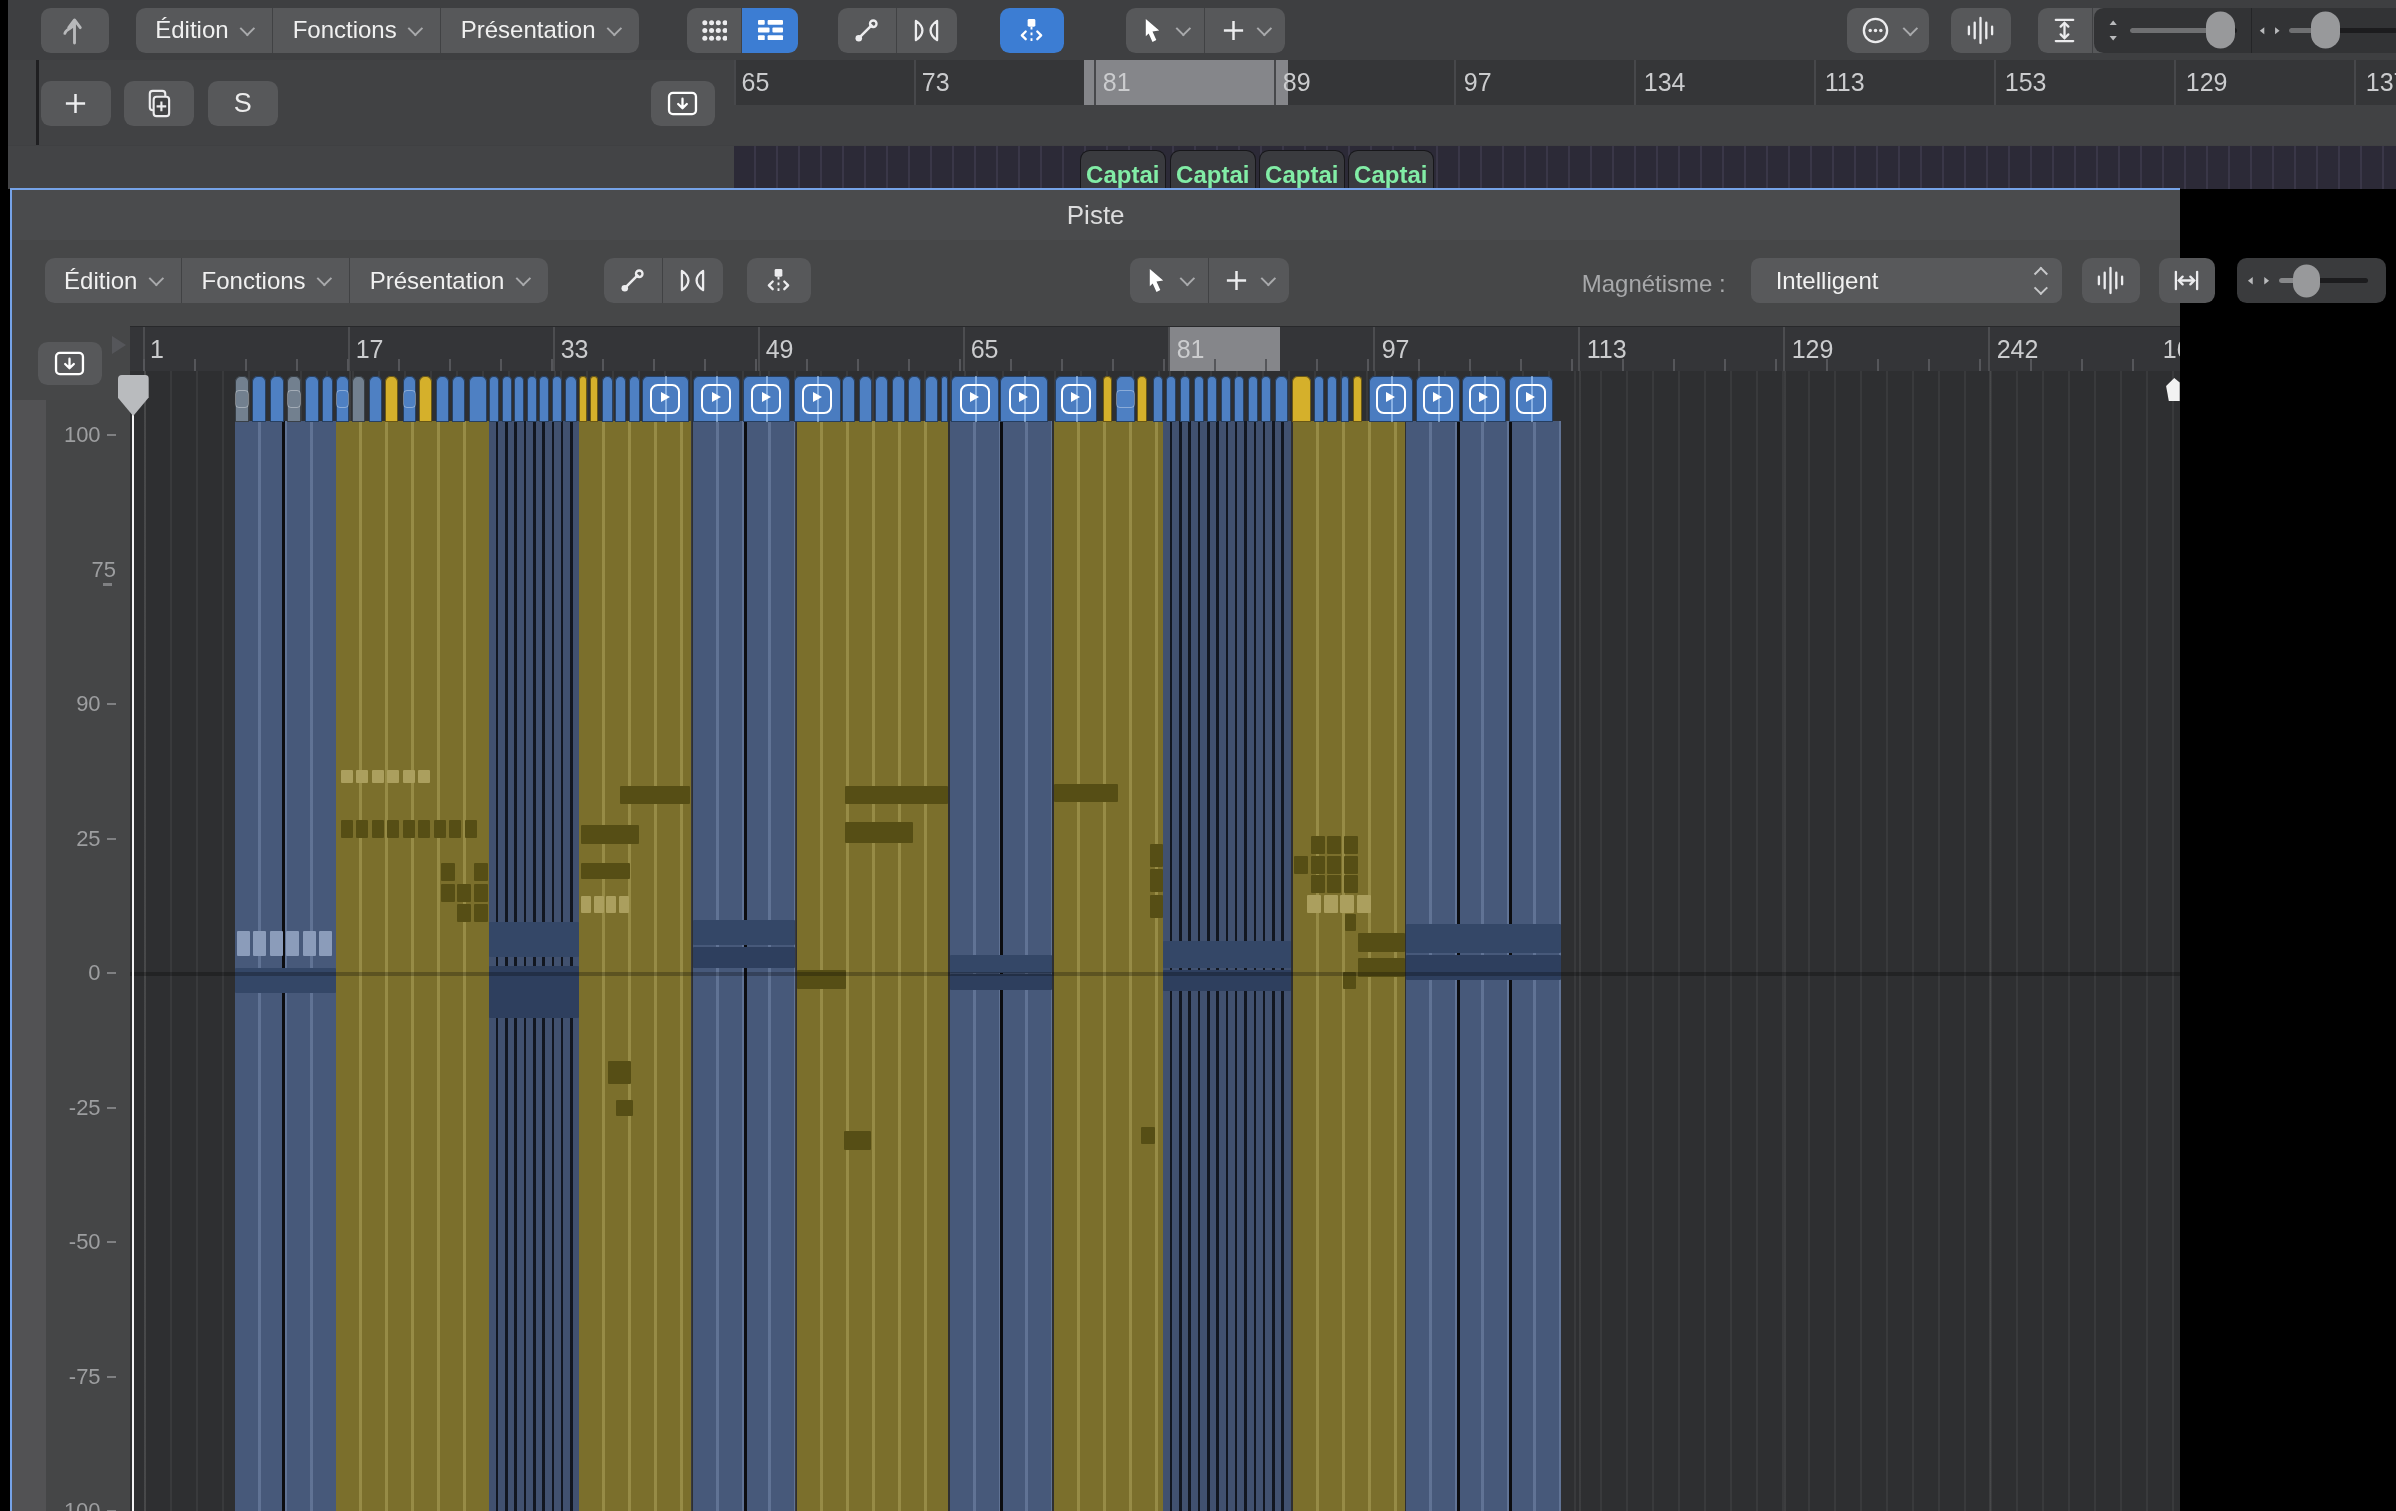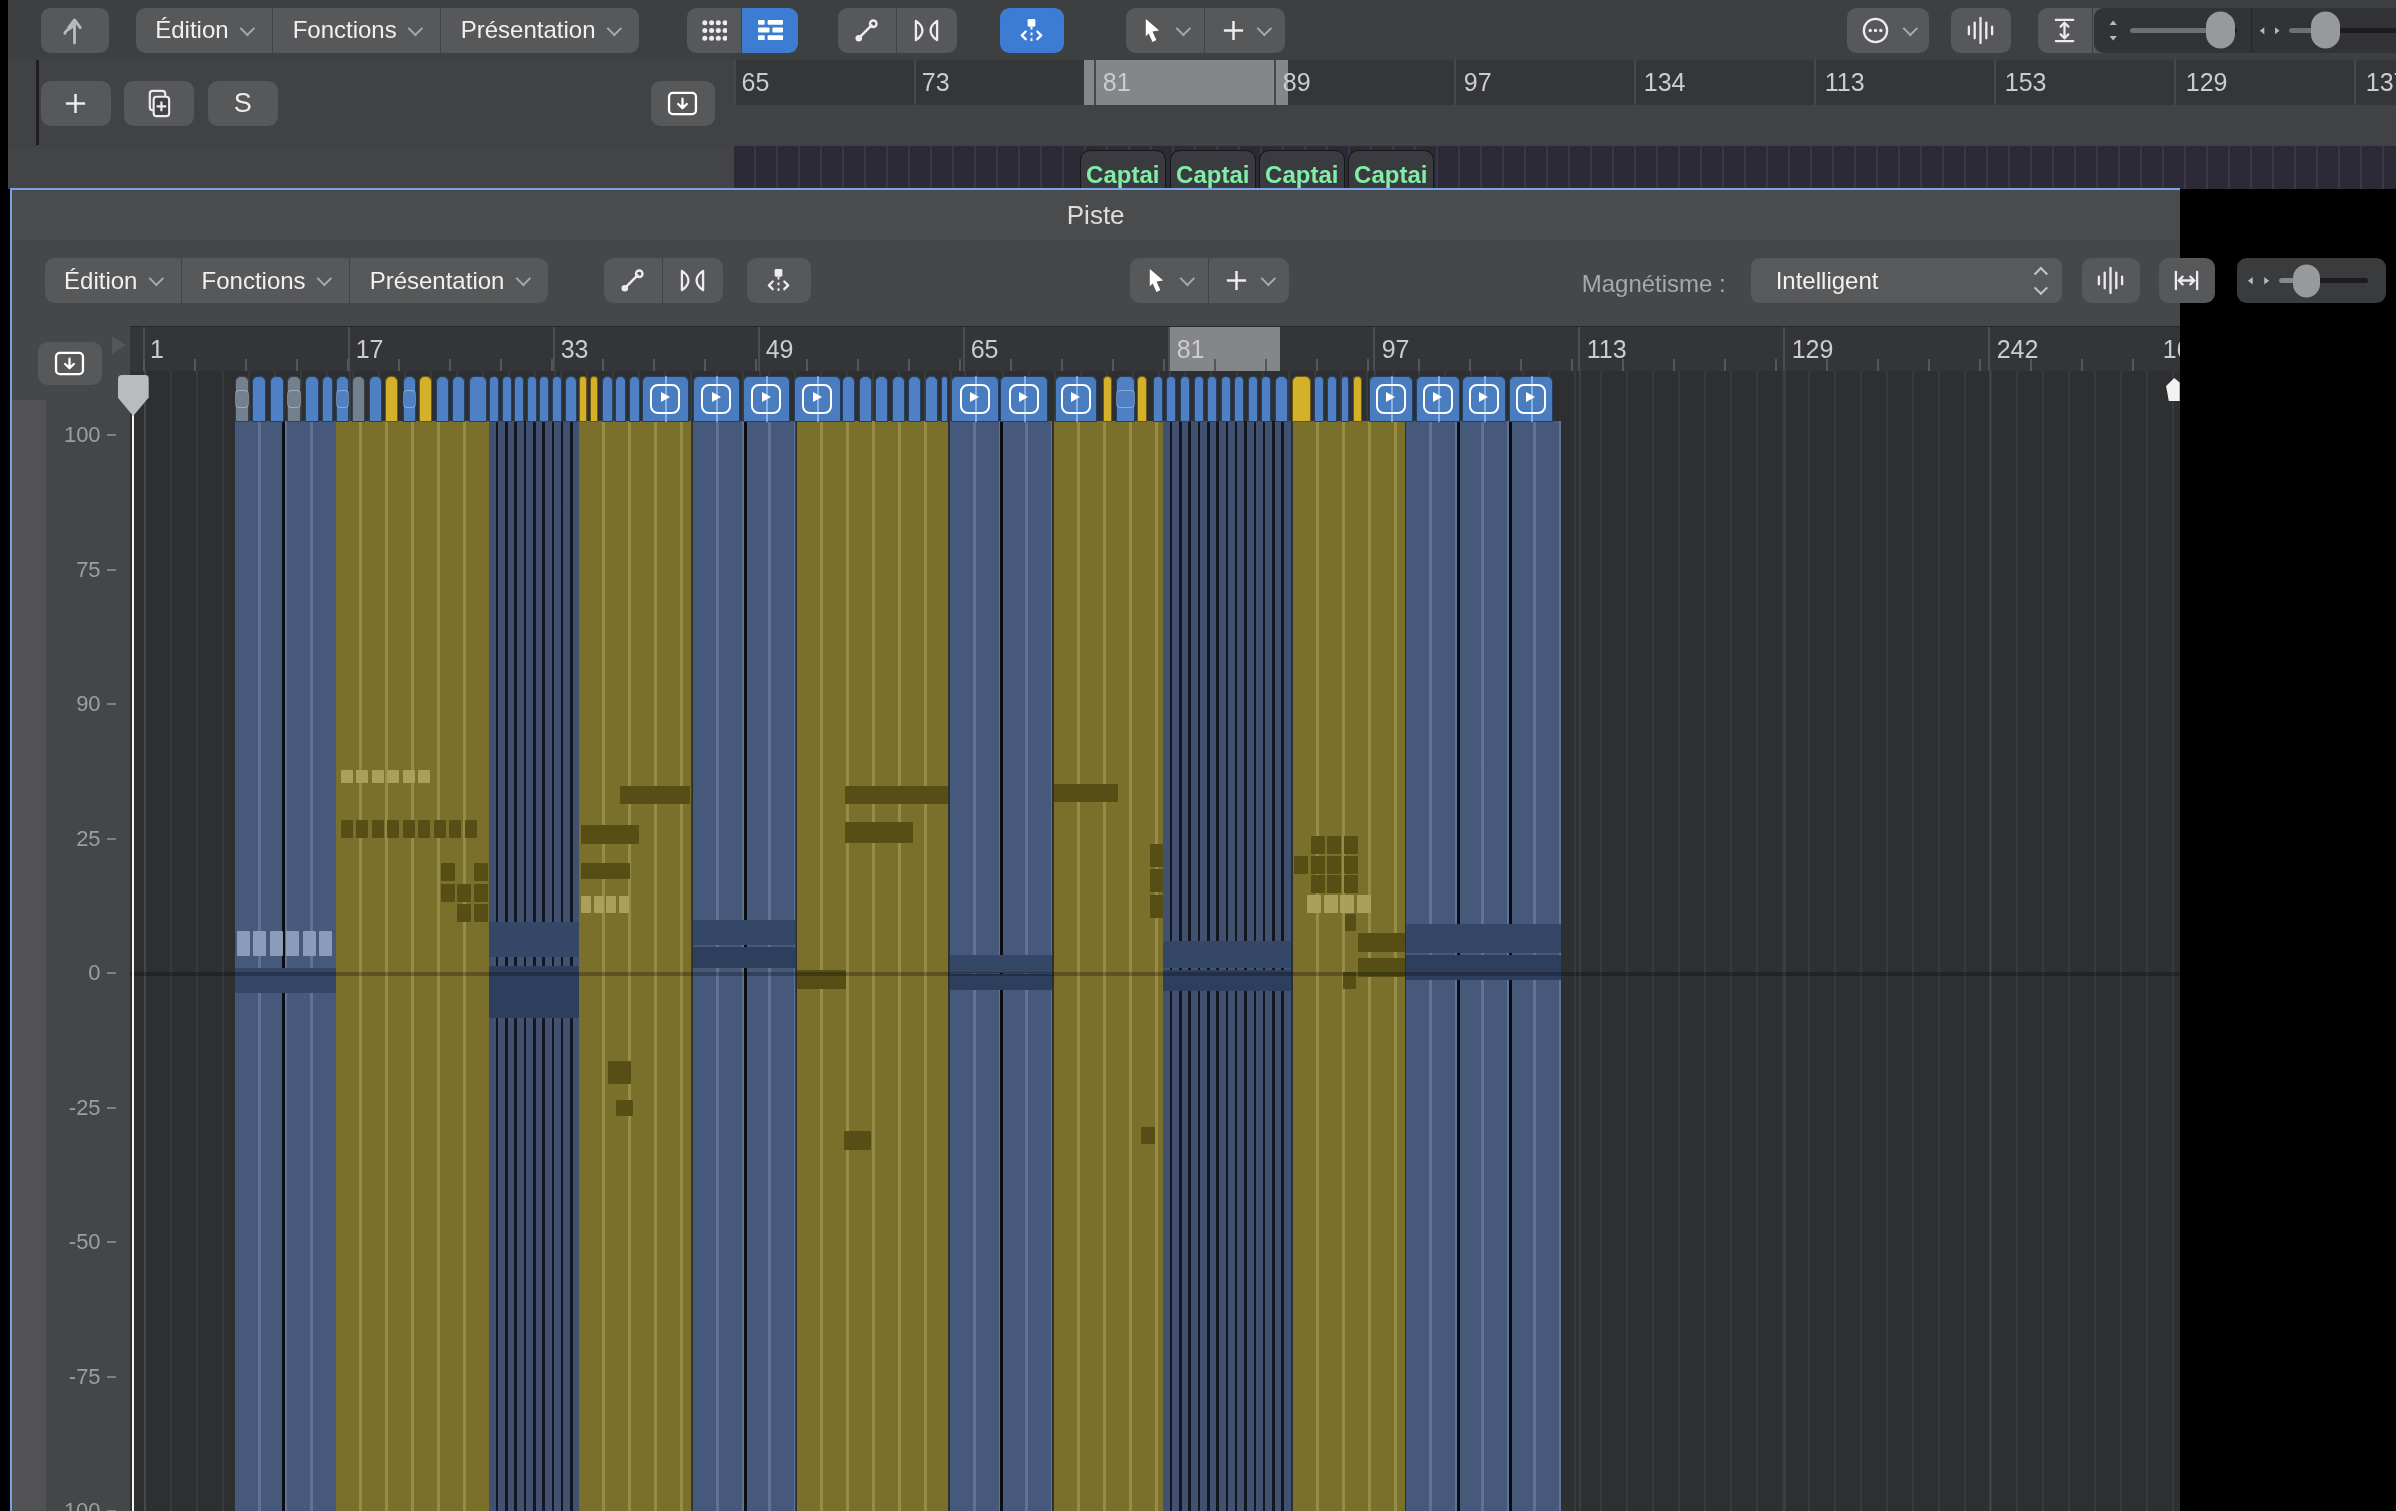--- a/index.html
+++ b/index.html
@@ -424,21 +424,21 @@
           <svg width="31" height="25" viewBox="0 0 32 26">
               <rect x="2" y="2" width="28" height="22" rx="4" stroke="#fff" stroke-width="2.4" fill="none"></rect>
               <path d="M16 8 V18 M11.5 13.5 L16 18 L20.5 13.5" stroke="#fff" stroke-width="2.4" fill="none" stroke-linecap="round" stroke-linejoin="round"></path>
             </svg>
         </div>
         <div>
             <div class="scaleval" style="top: 96px;">
               <span>100</span>
               <i></i>
             </div>
-            <div class="scaleval" style="top: 231px;">
+            <div class="scaleval" style="top: 231px; flex-direction: column;">
               <span>75</span>
               <i></i>
             </div>
             <div class="scaleval" style="top: 365px;">
               <span>90</span>
               <i></i>
             </div>
             <div class="scaleval" style="top: 500px;">
               <span>25</span>
               <i></i>

